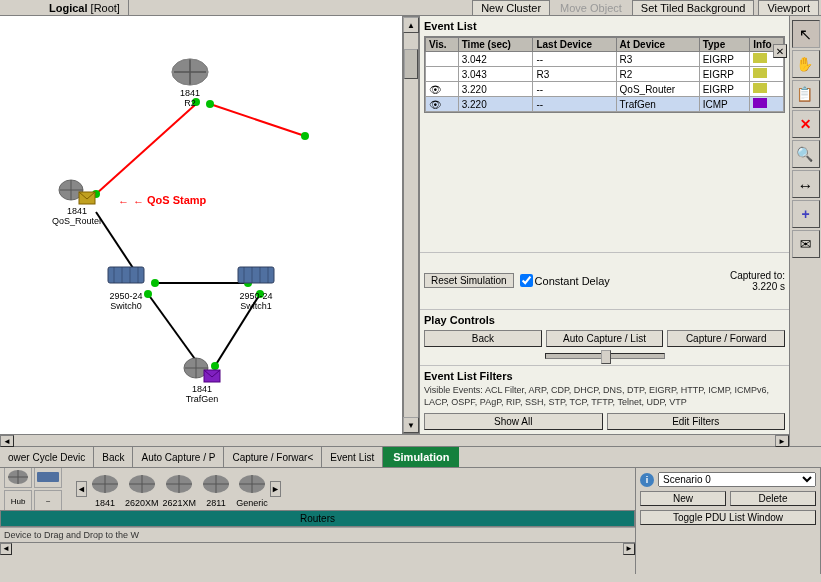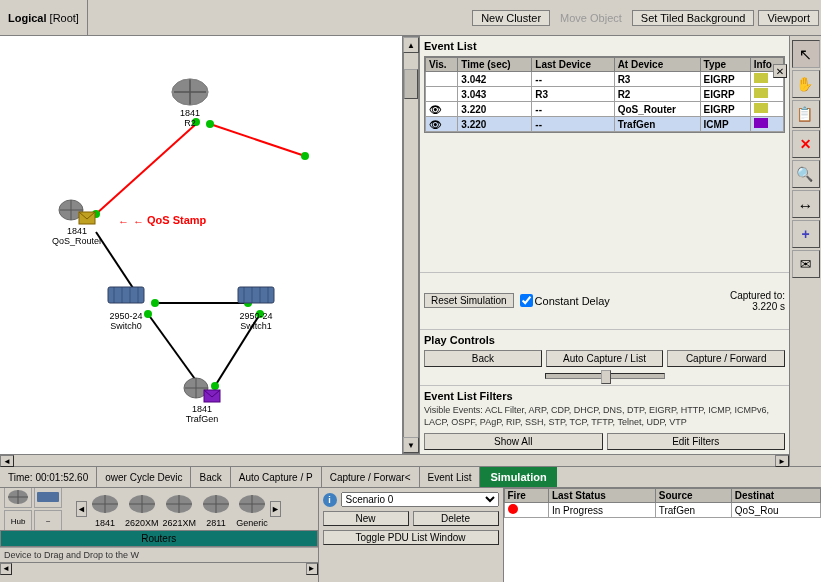--- a/index.html
+++ b/index.html
@@ -1,21 +1,22 @@
 <!DOCTYPE html>
 <html><head>
   <meta charset="utf-8">
   <style>
     * { margin: 0; padding: 0; box-sizing: border-box; }
     body { font-family: Arial, sans-serif; font-size: 11px; background: #d4d0c8; width: 821px; height: 582px; overflow: hidden; position: relative; }
 
     
     #top-toolbar {
-      display: flex; align-items: center; background: #d4d0c8; height: 36px;
+      display: flex; align-items: center; background: #d4d0c8; height: 16px;
       border-bottom: 1px solid #808080;
+      padding-left: 41px;
     }
     #top-toolbar .section { padding: 0 8px; border-right: 1px solid #808080; height: 100%; display: flex; align-items: center; }
     #top-toolbar .new-cluster-btn {
       background: #e0ddd4; border: 1px solid #808080; padding: 1px 8px; cursor: pointer; font-size: 11px; margin: 0 2px;
     }
     #top-toolbar .move-object-btn { padding: 0 8px; color: #888; }
     #top-toolbar .set-tiled-btn {
       background: #e0ddd4; border: 1px solid #808080; padding: 1px 8px; cursor: pointer; font-size: 11px; margin: 0 2px;
     }
     #top-toolbar .viewport-btn {
@@ -37,21 +38,21 @@
     
     #icon-toolbar { width: 32px; background: #d4d0c8; display: flex; flex-direction: column; align-items: center; padding-top: 4px; gap: 2px; border-left: 1px solid #808080; }
 
     
     #event-list-panel { padding: 4px; flex: 1; }
     #event-list-title { font-weight: bold; margin-bottom: 4px; }
 
     
     #event-table { width: 100%; border-collapse: collapse; font-size: 10px; }
     #event-table th { background: #c0bdb5; border: 1px solid #808080; padding: 1px 3px; text-align: left; }
-    #event-table td { border: 1px solid #a0a0a0; padding: 1px 3px; background: #fff; font-weight: bold; }
+    #event-table td { border: 1px solid #a0a0a0; padding: 1px 3px; background: #fff; }
     #event-table tr.selected td { background: #c8d8f0; }
 
     
     .table-wrapper { max-height: 115px; overflow-y: auto; border: 1px solid #808080; }
 
     
     #controls-row { display: flex; align-items: center; padding: 17px 4px; gap: 6px; border-top: 1px solid #c0c0c0; }
     #reset-btn { background: #e0ddd4; border: 1px solid #808080; padding: 1px 6px; cursor: pointer; font-size: 10px; }
     #constant-delay-check { display: flex; align-items: center; gap: 2px; }
     #captured-to { margin-left: auto; font-size: 10px; text-align: right; }
@@ -382,21 +383,20 @@
     <div class="icon-btn" style="color:red;font-weight:bold;">✕</div>
     <div class="icon-btn">🔍</div>
     <div class="icon-btn" style="font-size:16px;">↔</div>
     <div class="icon-btn" style="color:#4040c0;font-weight:bold;">+</div>
     <div class="icon-btn">✉</div>
   </div>
 
 </div>
 
 <div id="status-bar">
-  <div class="status-item">Time:  00:01:52.60</div>
   <div class="status-item">ower Cycle Devic</div>
   <div class="status-item">Back</div>
   <div class="status-item">Auto Capture / P</div>
   <div class="status-item">Capture / Forwar&lt;</div>
   <div class="status-item">Event List</div>
   <div class="status-simulation">Simulation</div>
 </div>
 
 <div id="bottom-area">
 
@@ -500,34 +500,14 @@
         <option>Scenario 0</option>
       </select>
     </div>
     <div id="scenario-buttons">
       <button class="scenario-btn">New</button>
       <button class="scenario-btn">Delete</button>
     </div>
     <button id="toggle-pdu-btn">Toggle PDU List Window</button>
   </div>
 
-  <div id="sim-panel">
-    <table id="sim-table">
-      <thead>
-        <tr>
-          <th>Fire</th>
-          <th>Last Status</th>
-          <th>Source</th>
-          <th>Destinat</th>
-        </tr>
-      </thead>
-      <tbody>
-        <tr>
-          <td><span class="status-circle"></span></td>
-          <td>In Progress</td>
-          <td>TrafGen</td>
-          <td>QoS_Rou</td>
-        </tr>
-      </tbody>
-    </table>
-  </div>
 
 </div>
 
 </body></html>

